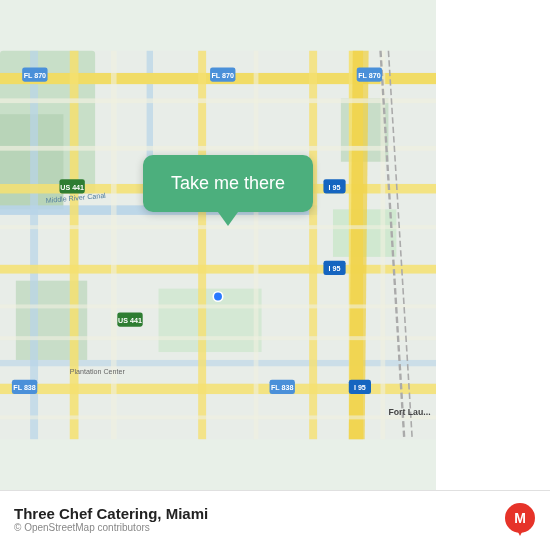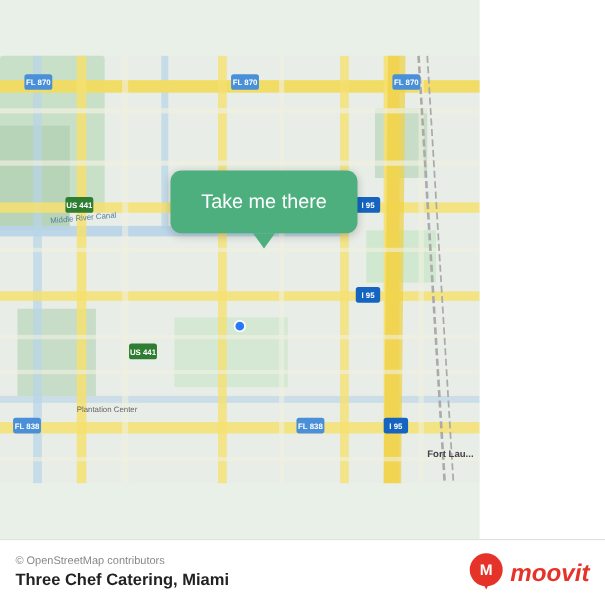--- a/index.html
+++ b/index.html
@@ -24,21 +24,21 @@
     #map-svg {
       width: 100%;
       height: 100%;
       position: absolute;
       top: 0; left: 0;
     }
 
     #tooltip {
       position: absolute;
       top: 155px;
-      left: 155px;
+      left: 143px;
       background: #4caf7d;
       border-radius: 10px;
       padding: 18px 28px;
       display: flex;
       align-items: center;
       justify-content: center;
       box-shadow: 0 2px 8px rgba(0,0,0,0.2);
       cursor: pointer;
       user-select: none;
     }
@@ -205,25 +205,24 @@
     <circle cx="275" cy="310" r="6" fill="#2979ff" stroke="white" stroke-width="2"></circle>
   </svg>
 
   <div id="tooltip">
     <span id="tooltip-text">Take me there</span>
   </div>
 </div>
 
 <div id="footer">
   <div id="footer-left">
+    <span id="place-name">Three Chef Catering, Miami</span>
     <span id="copyright">© OpenStreetMap contributors</span>
-    <span id="place-name">Three Chef Catering, Miami</span>
   </div>
   <div id="moovit-logo">
 
     <svg id="moovit-icon" viewBox="0 0 32 38" xmlns="http://www.w3.org/2000/svg">
       <ellipse cx="16" cy="16" rx="15" ry="15" fill="#e63329"></ellipse>
       <text x="16" y="21" font-size="14" fill="white" text-anchor="middle" font-family="Arial" font-weight="bold">M</text>
       <polygon points="16,34 10,22 22,22" fill="#e63329"></polygon>
     </svg>
-    <span id="moovit-text">moovit</span>
   </div>
 </div>
 
 </body></html>

